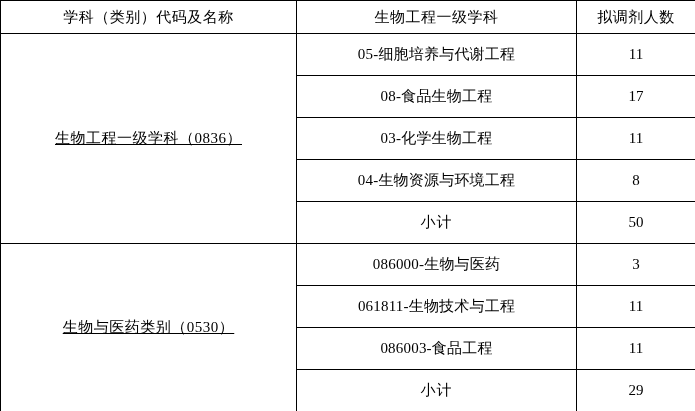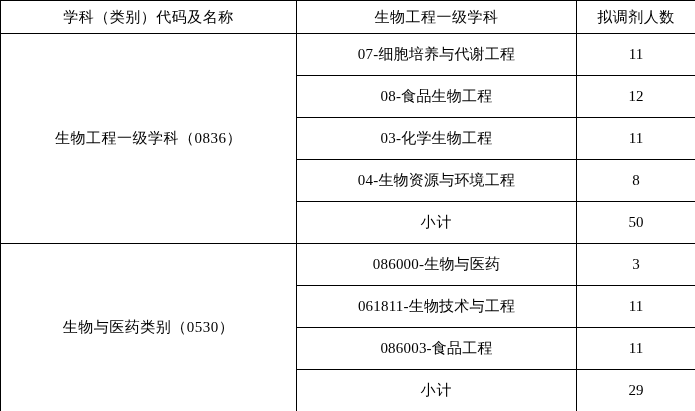--- a/index.html
+++ b/index.html
@@ -43,20 +43,21 @@
     font-size: 15.5px;
     height: 33px;
     letter-spacing: 0.5px;
   }
   .rowcell {
     height: 42px;
   }
   .cat {
     font-size: 15.5px;
     letter-spacing: 0.5px;
+    text-decoration: underline;
   }
   .dir {
     font-size: 14.5px;
     letter-spacing: 0.2px;
   }
   .num {
     font-size: 14.5px;
   }
   .subtotal {
     font-size: 14.5px;
@@ -76,26 +77,26 @@
     <thead>
       <tr>
         <th class="hdr">学科（类别）代码及名称</th>
         <th class="hdr">生物工程一级学科</th>
         <th class="hdr">拟调剂人数</th>
       </tr>
     </thead>
     <tbody>
       <tr>
         <td class="rowcell cat" rowspan="5">生物工程一级学科（0836）</td>
-        <td class="rowcell dir">07-细胞培养与代谢工程</td>
+        <td class="rowcell dir">05-细胞培养与代谢工程</td>
         <td class="rowcell num">11</td>
       </tr>
       <tr>
         <td class="rowcell dir">08-食品生物工程</td>
-        <td class="rowcell num">12</td>
+        <td class="rowcell num">17</td>
       </tr>
       <tr>
         <td class="rowcell dir">03-化学生物工程</td>
         <td class="rowcell num">11</td>
       </tr>
       <tr>
         <td class="rowcell dir">04-生物资源与环境工程</td>
         <td class="rowcell num">8</td>
       </tr>
       <tr>

